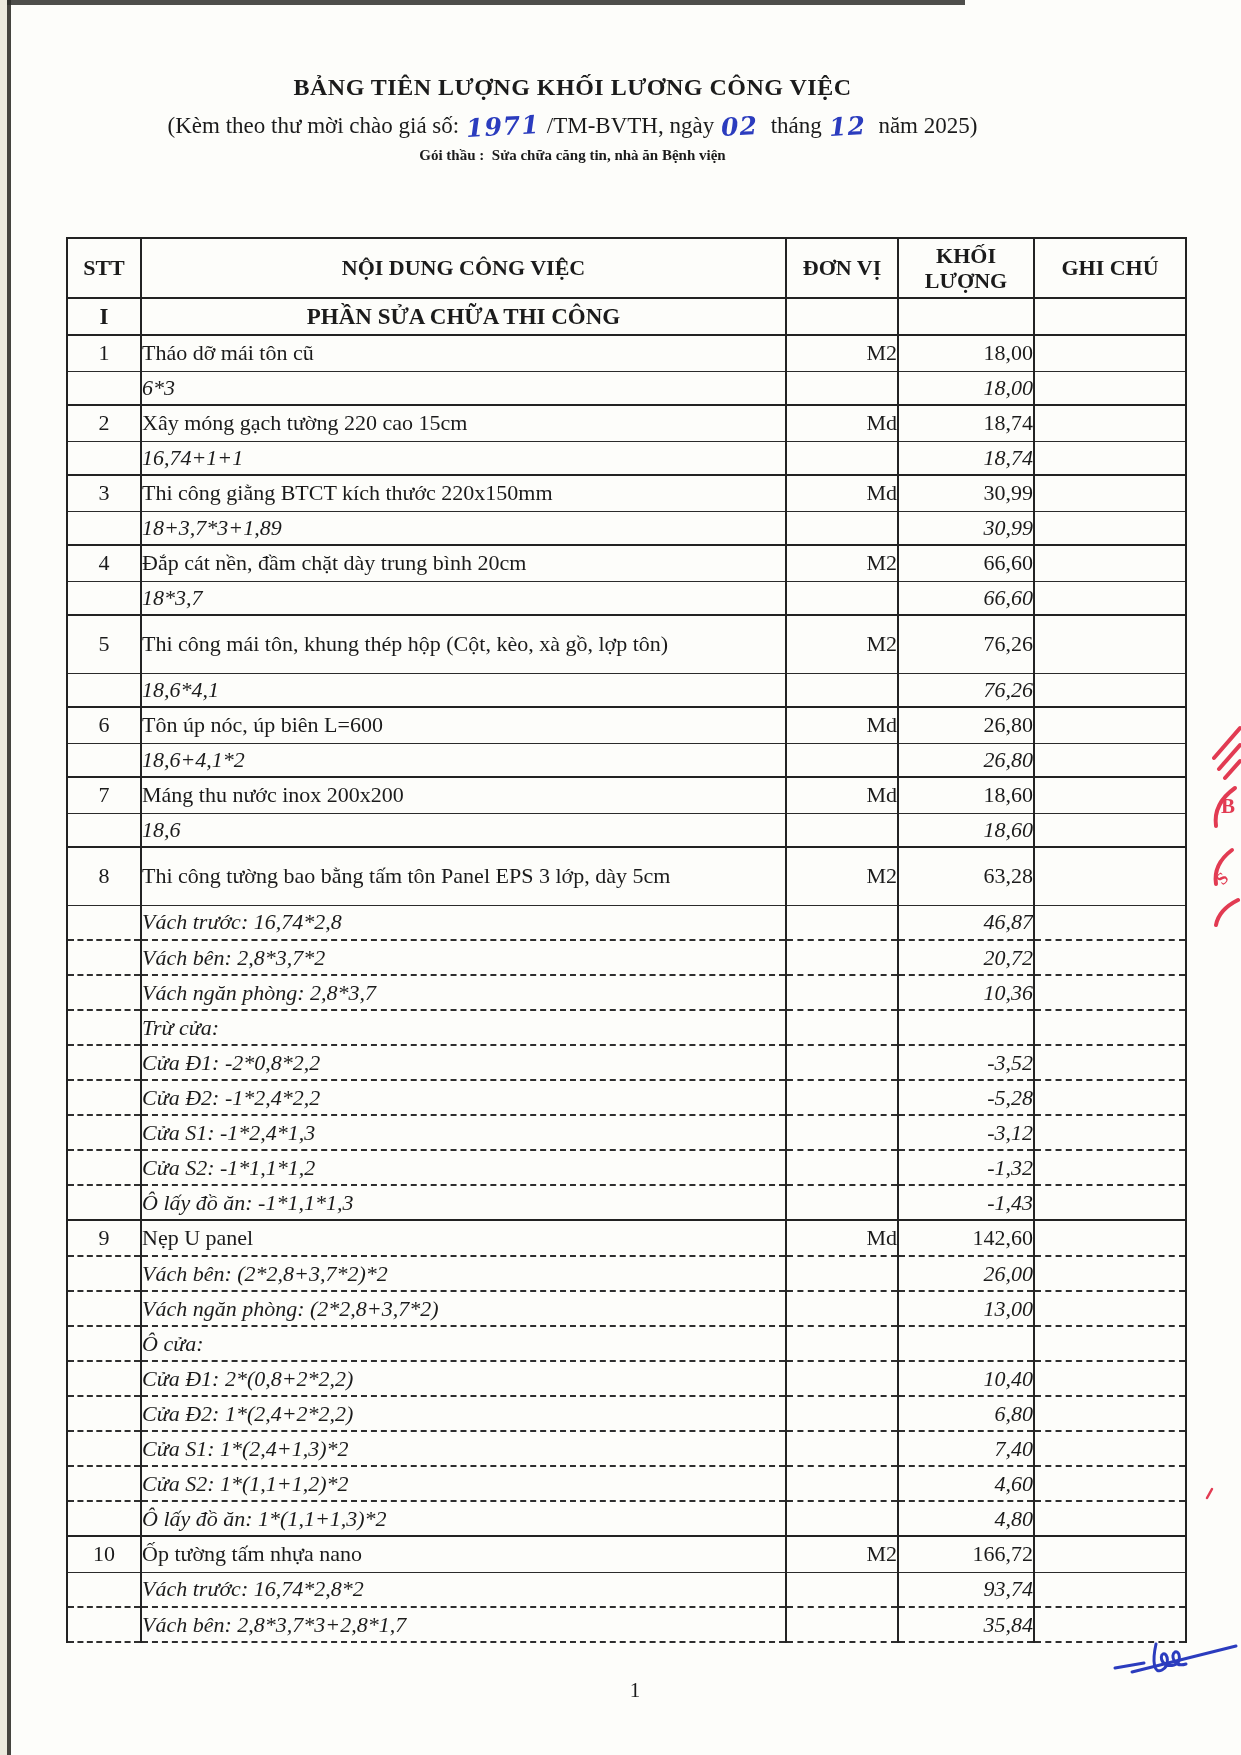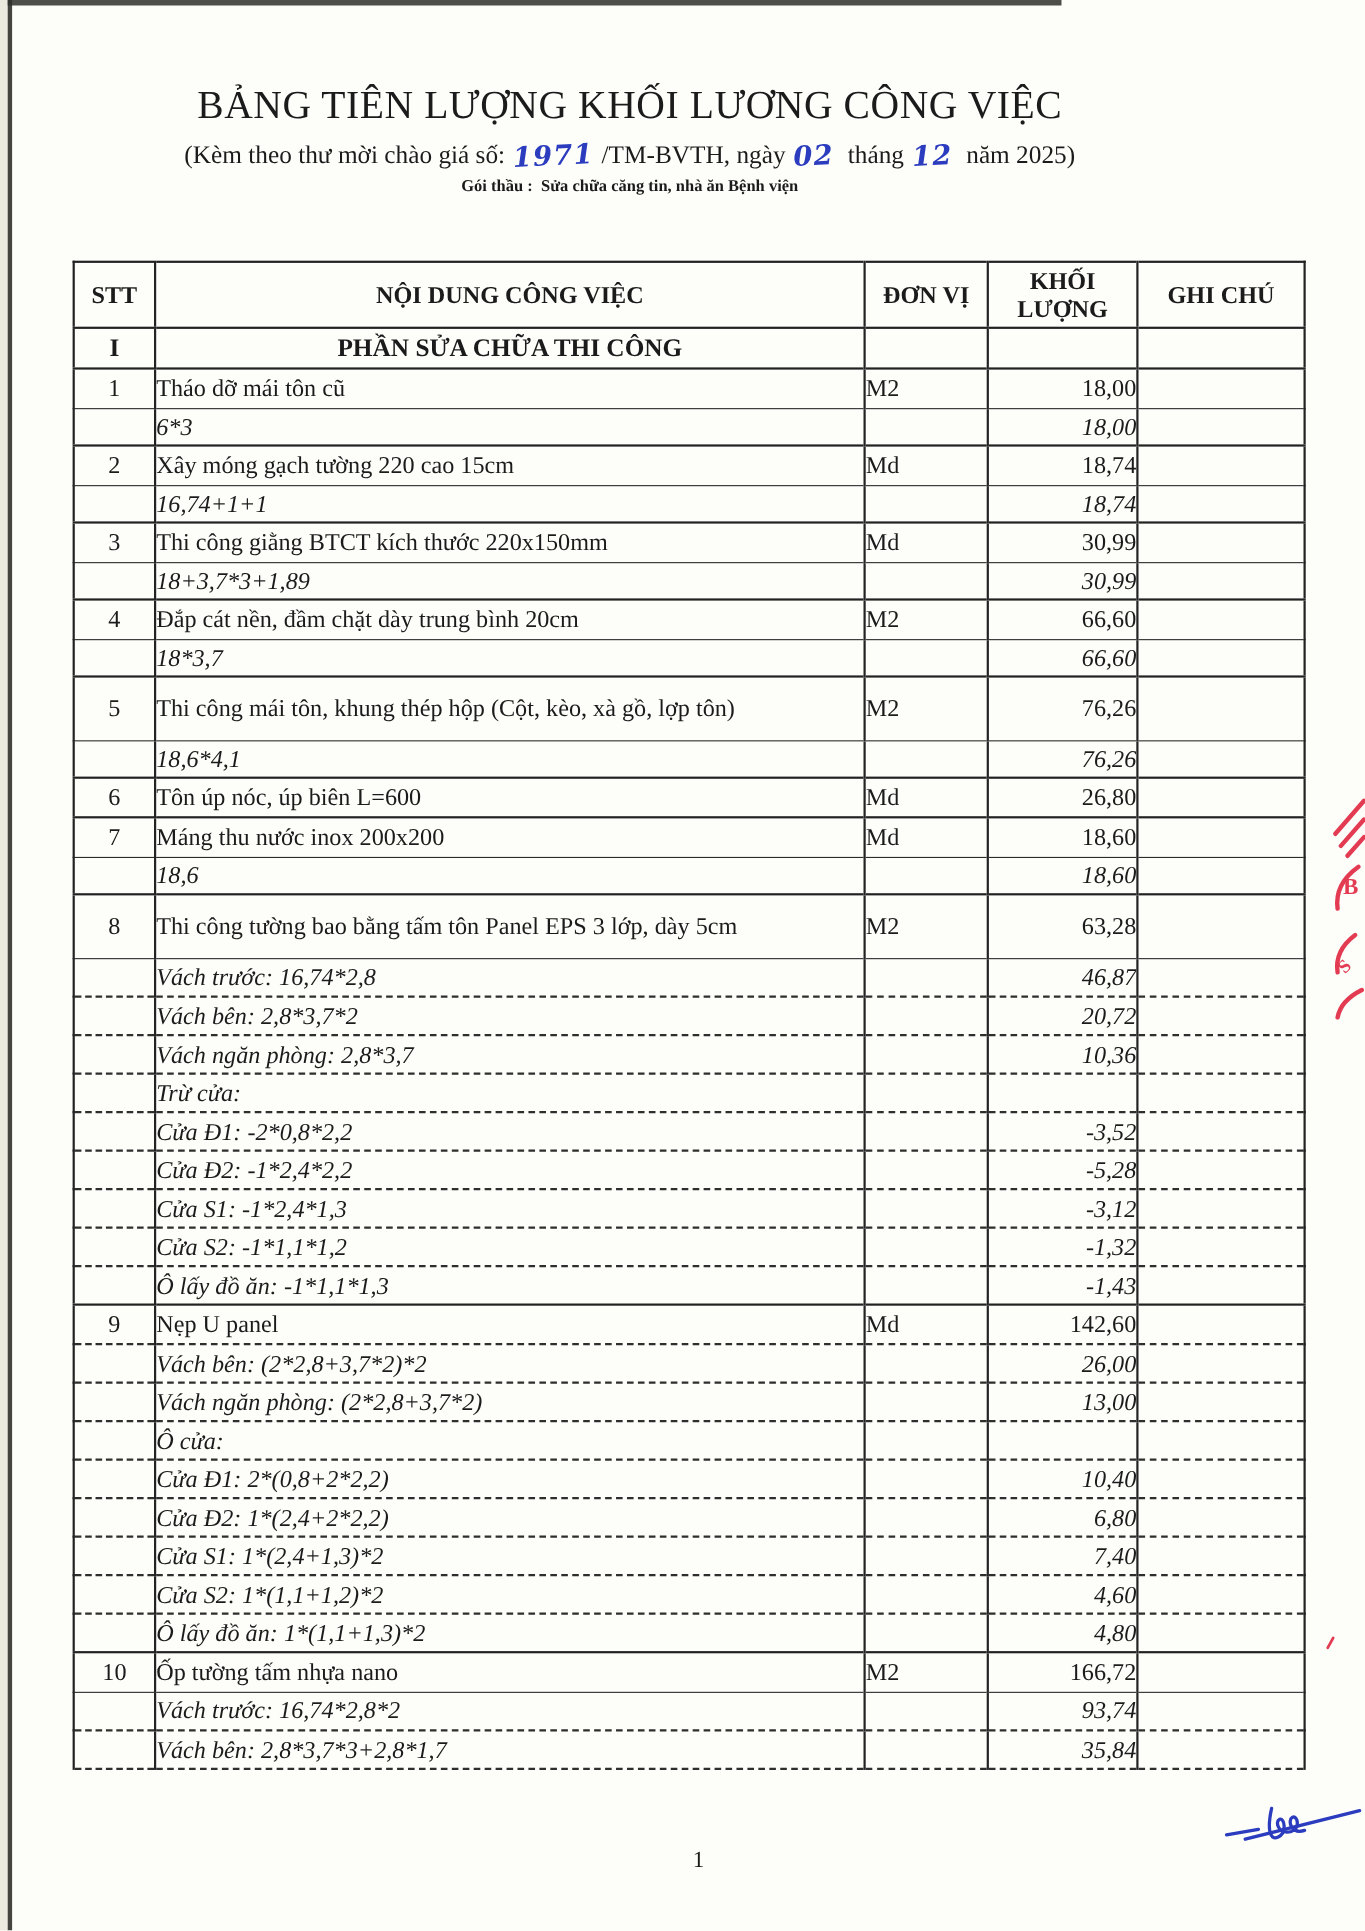--- a/index.html
+++ b/index.html
@@ -8,21 +8,21 @@
     background:#fdfdfa;color:#1b1b1b;
     font-family:"Liberation Serif", serif;
   }
   
   .scan-left{position:absolute;left:7px;top:0;width:4px;height:1755px;background:#45443f;}
   .scan-left-outer{position:absolute;left:0;top:0;width:7px;height:1755px;background:#eceade;}
   .scan-top{position:absolute;left:7px;top:0;width:958px;height:5px;background:#2f2f2c;opacity:.85;}
 
   
   .heading{position:absolute;left:0;top:74px;width:1145px;text-align:center;}
-  .doc-title{font-size:36px;font-weight:normal;letter-spacing:.5px;}
+  .doc-title{font-size:24px;font-weight:bold;letter-spacing:.5px;}
   .doc-subtitle{margin-top:9px;font-size:23px;}
   .hand{
     color:#2b3cbe;font-style:italic;font-weight:700;font-size:25px;letter-spacing:1px;
     display:inline-block;transform:rotate(-3deg) translateY(2px);margin:0 7px;
     font-family:"DejaVu Serif", serif;
   }
   .doc-package{margin-top:8px;font-size:15px;font-weight:bold;}
 
   
   table.qty{
@@ -34,21 +34,21 @@
     border-left:2px solid #232323;
     padding:0;vertical-align:middle;overflow:hidden;white-space:nowrap;
   }
   table.qty th:first-child,table.qty td:first-child{border-left:none;}
   table.qty th{
     height:58px;font-size:22px;font-weight:bold;text-align:center;
     border-bottom:2.6px solid #222;white-space:normal;line-height:1.15;
   }
   .col-stt{text-align:center;}
   .col-content{text-align:left;padding-left:9px;}
-  .col-unit{text-align:left;}
+  .col-unit{text-align:right;}
   .col-qty{text-align:right;padding-right:10px;}
   .r-section{height:37px;}
   .r-section td{border-top:2.2px solid #222;font-weight:bold;font-size:23px;}
   .r-section td.col-content{text-align:center;padding-left:0;}
   .r-item{height:36px;}
   .r-item td{border-top:2.2px solid #222;font-size:22px;}
   .r-item.tall{height:58px;}
   .r-sub{height:34px;}
   .r-sub td{border-top:1.5px solid #2b2b2b;}
   .r-subd{height:35px;}
@@ -178,20 +178,27 @@
         <td class="col-qty">76,26</td>
         <td class="col-note"></td>
       </tr>
       <tr class="r-item">
         <td class="col-stt">6</td>
         <td class="col-content">Tôn úp nóc, úp biên L=600</td>
         <td class="col-unit">Md</td>
         <td class="col-qty">26,80</td>
         <td class="col-note"></td>
       </tr>
+      <tr class="r-sub">
+        <td class="col-stt"></td>
+        <td class="col-content">18,6+4,1*2</td>
+        <td class="col-unit"></td>
+        <td class="col-qty">26,80</td>
+        <td class="col-note"></td>
+      </tr>
       <tr class="r-item">
         <td class="col-stt">7</td>
         <td class="col-content">Máng thu nước inox 200x200</td>
         <td class="col-unit">Md</td>
         <td class="col-qty">18,60</td>
         <td class="col-note"></td>
       </tr>
       <tr class="r-sub">
         <td class="col-stt"></td>
         <td class="col-content">18,6</td>

